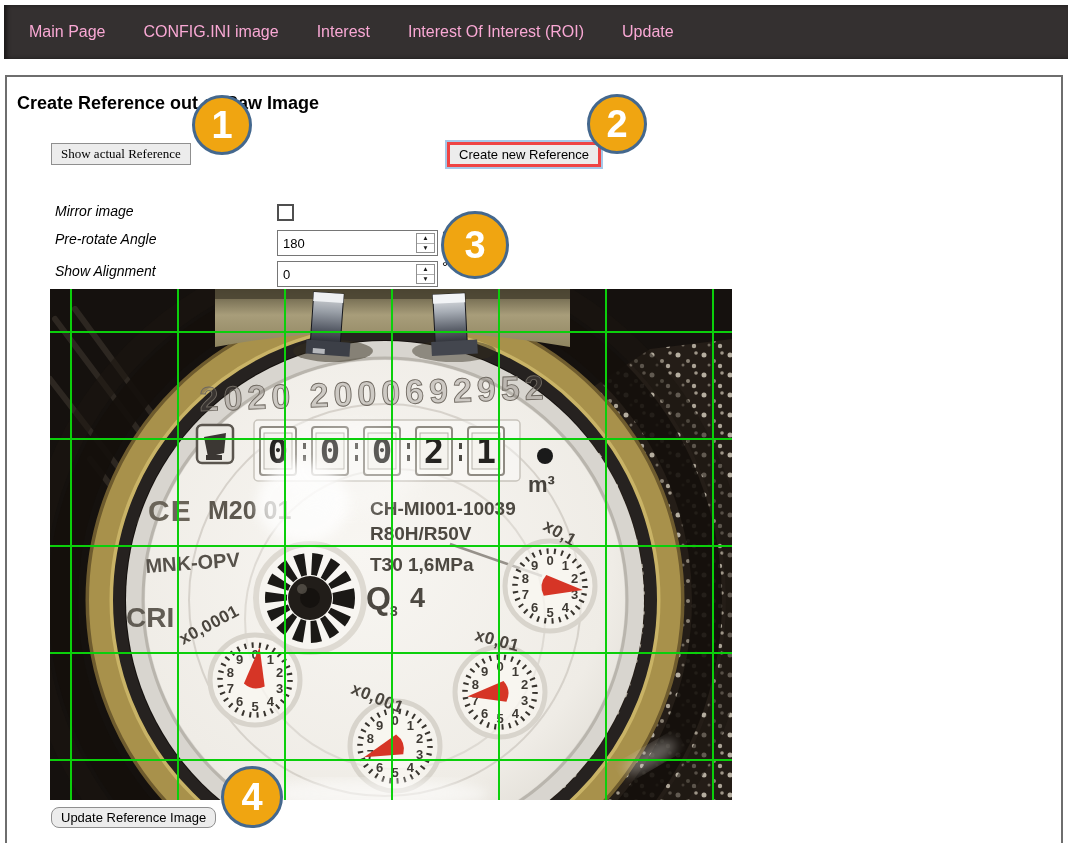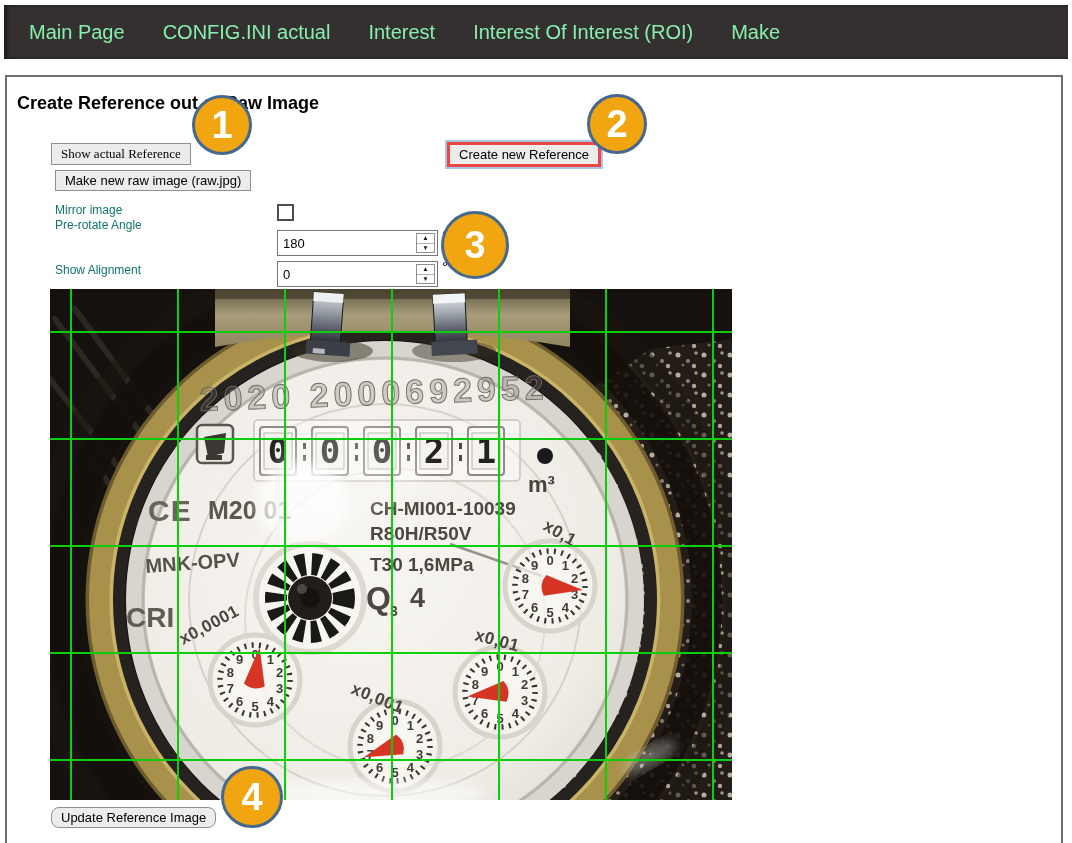--- a/index.html
+++ b/index.html
@@ -9,40 +9,40 @@
     -webkit-font-smoothing:antialiased;
   }
   
   .navbar{
     position:absolute;left:4px;top:5px;width:1064px;height:54px;
     background:#343030;display:flex;align-items:center;
     padding-left:25px;box-sizing:border-box;gap:38px;
     box-shadow:inset 3px 0 4px rgba(0,0,0,.5);
   }
   .nav-item{
-    color:#86efac;font-size:20px;cursor:pointer;white-space:nowrap;
+    color:#f9a8d4;font-size:16px;cursor:pointer;white-space:nowrap;
   }
   
   .content-box{
     position:absolute;left:5px;top:75px;width:1058px;height:900px;
     border:2px solid #6e6e6e;background:#fff;box-sizing:border-box;
   }
   .page-title{
     position:absolute;left:10px;top:16px;font-size:18px;font-weight:bold;color:#000;
   }
   .btn{
     position:absolute;background:#ececec;border:1px solid #8f8f8f;
     font-size:13px;color:#000;padding:2px 9px;font-family:"Liberation Sans",sans-serif;
     cursor:pointer;white-space:nowrap;
   }
   .btn-highlight{
     border:3px solid #ef4444;box-shadow:0 0 0 2px #a6c8e8;
   }
   .field-label{
-    position:absolute;font-size:12px;color:#0f766e;
+    position:absolute;font-size:14px;color:#000000;font-style:italic;
   }
   .checkbox{
     position:absolute;width:17px;height:17px;background:#fff;
     border:2px solid #4f4f4f;box-sizing:border-box;cursor:pointer;
   }
   .num-input{
     position:absolute;width:161px;height:26px;border:1px solid #767676;
     box-sizing:border-box;display:flex;background:#fff;
   }
   .num-value{
@@ -71,38 +71,37 @@
     display:flex;align-items:center;justify-content:center;
     color:#fff;font-size:38px;font-weight:bold;line-height:1;
     font-family:"Liberation Sans",sans-serif;
   }
 </style>
 </head>
 <body>
 
 <div class="navbar">
   <span class="nav-item">Main Page</span>
-  <span class="nav-item">CONFIG.INI actual</span>
+  <span class="nav-item">CONFIG.INI image</span>
   <span class="nav-item">Interest</span>
   <span class="nav-item">Interest Of Interest (ROI)</span>
-  <span class="nav-item">Make</span>
+  <span class="nav-item">Update</span>
 </div>
 
 <div class="content-box">
 
   <div class="page-title">Create Reference out of Raw Image</div>
 
   <button class="btn" style="left:44px;top:66px;font-family:Liberation Serif, serif;">Show actual Reference</button>
   <button class="btn btn-highlight" style="left:440px;top:65px;">Create new Reference</button>
-  <button class="btn" style="left:48px;top:93px;">Make new raw image (raw.jpg)</button>
 
   <div class="field-label" style="left:48px;top:126px;">Mirror image</div>
   <div class="checkbox" style="left:270px;top:127px;"></div>
 
-  <div class="field-label" style="left:48px;top:141px;">Pre-rotate Angle</div>
+  <div class="field-label" style="left:48px;top:154px;">Pre-rotate Angle</div>
   <div class="num-input" style="left:270px;top:153px;">
     <div class="num-value">180</div>
     <div class="spinner">
       <div class="spin-btn up">▲</div>
       <div class="spin-btn">▼</div>
     </div>
   </div>
   <div class="degree" style="left:435px;top:150px;">°</div>
 
   <div class="field-label" style="left:48px;top:186px;">Show Alignment</div>

